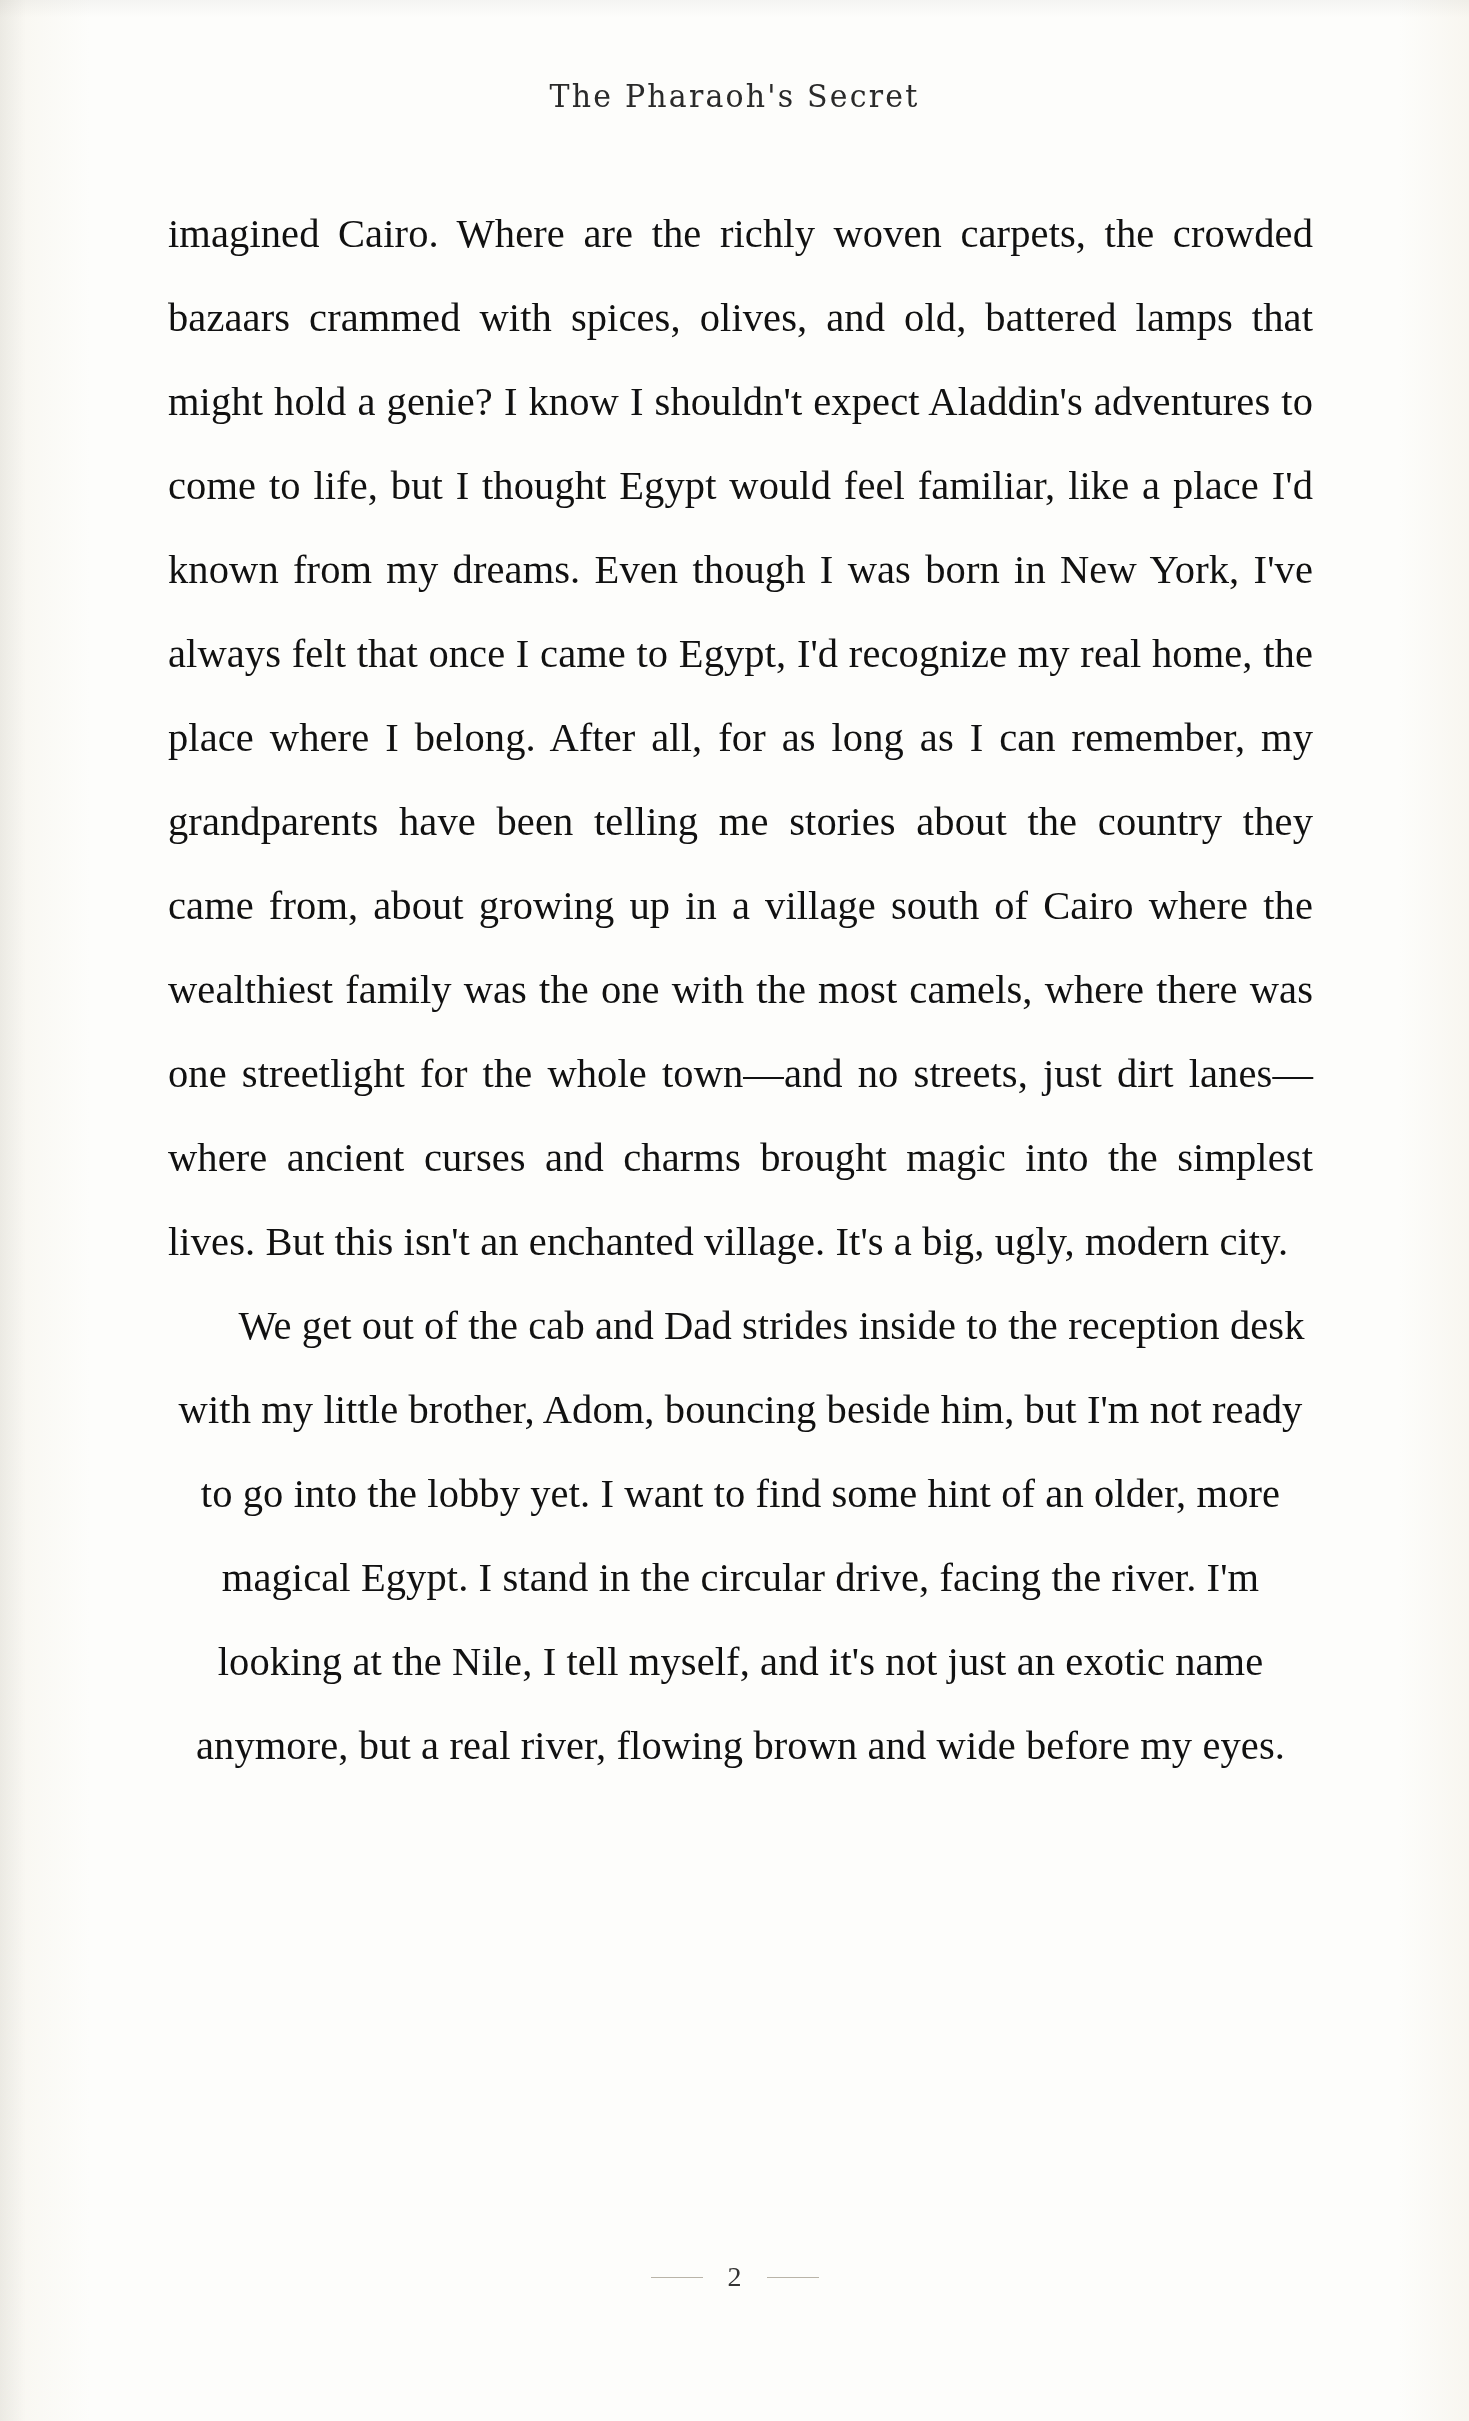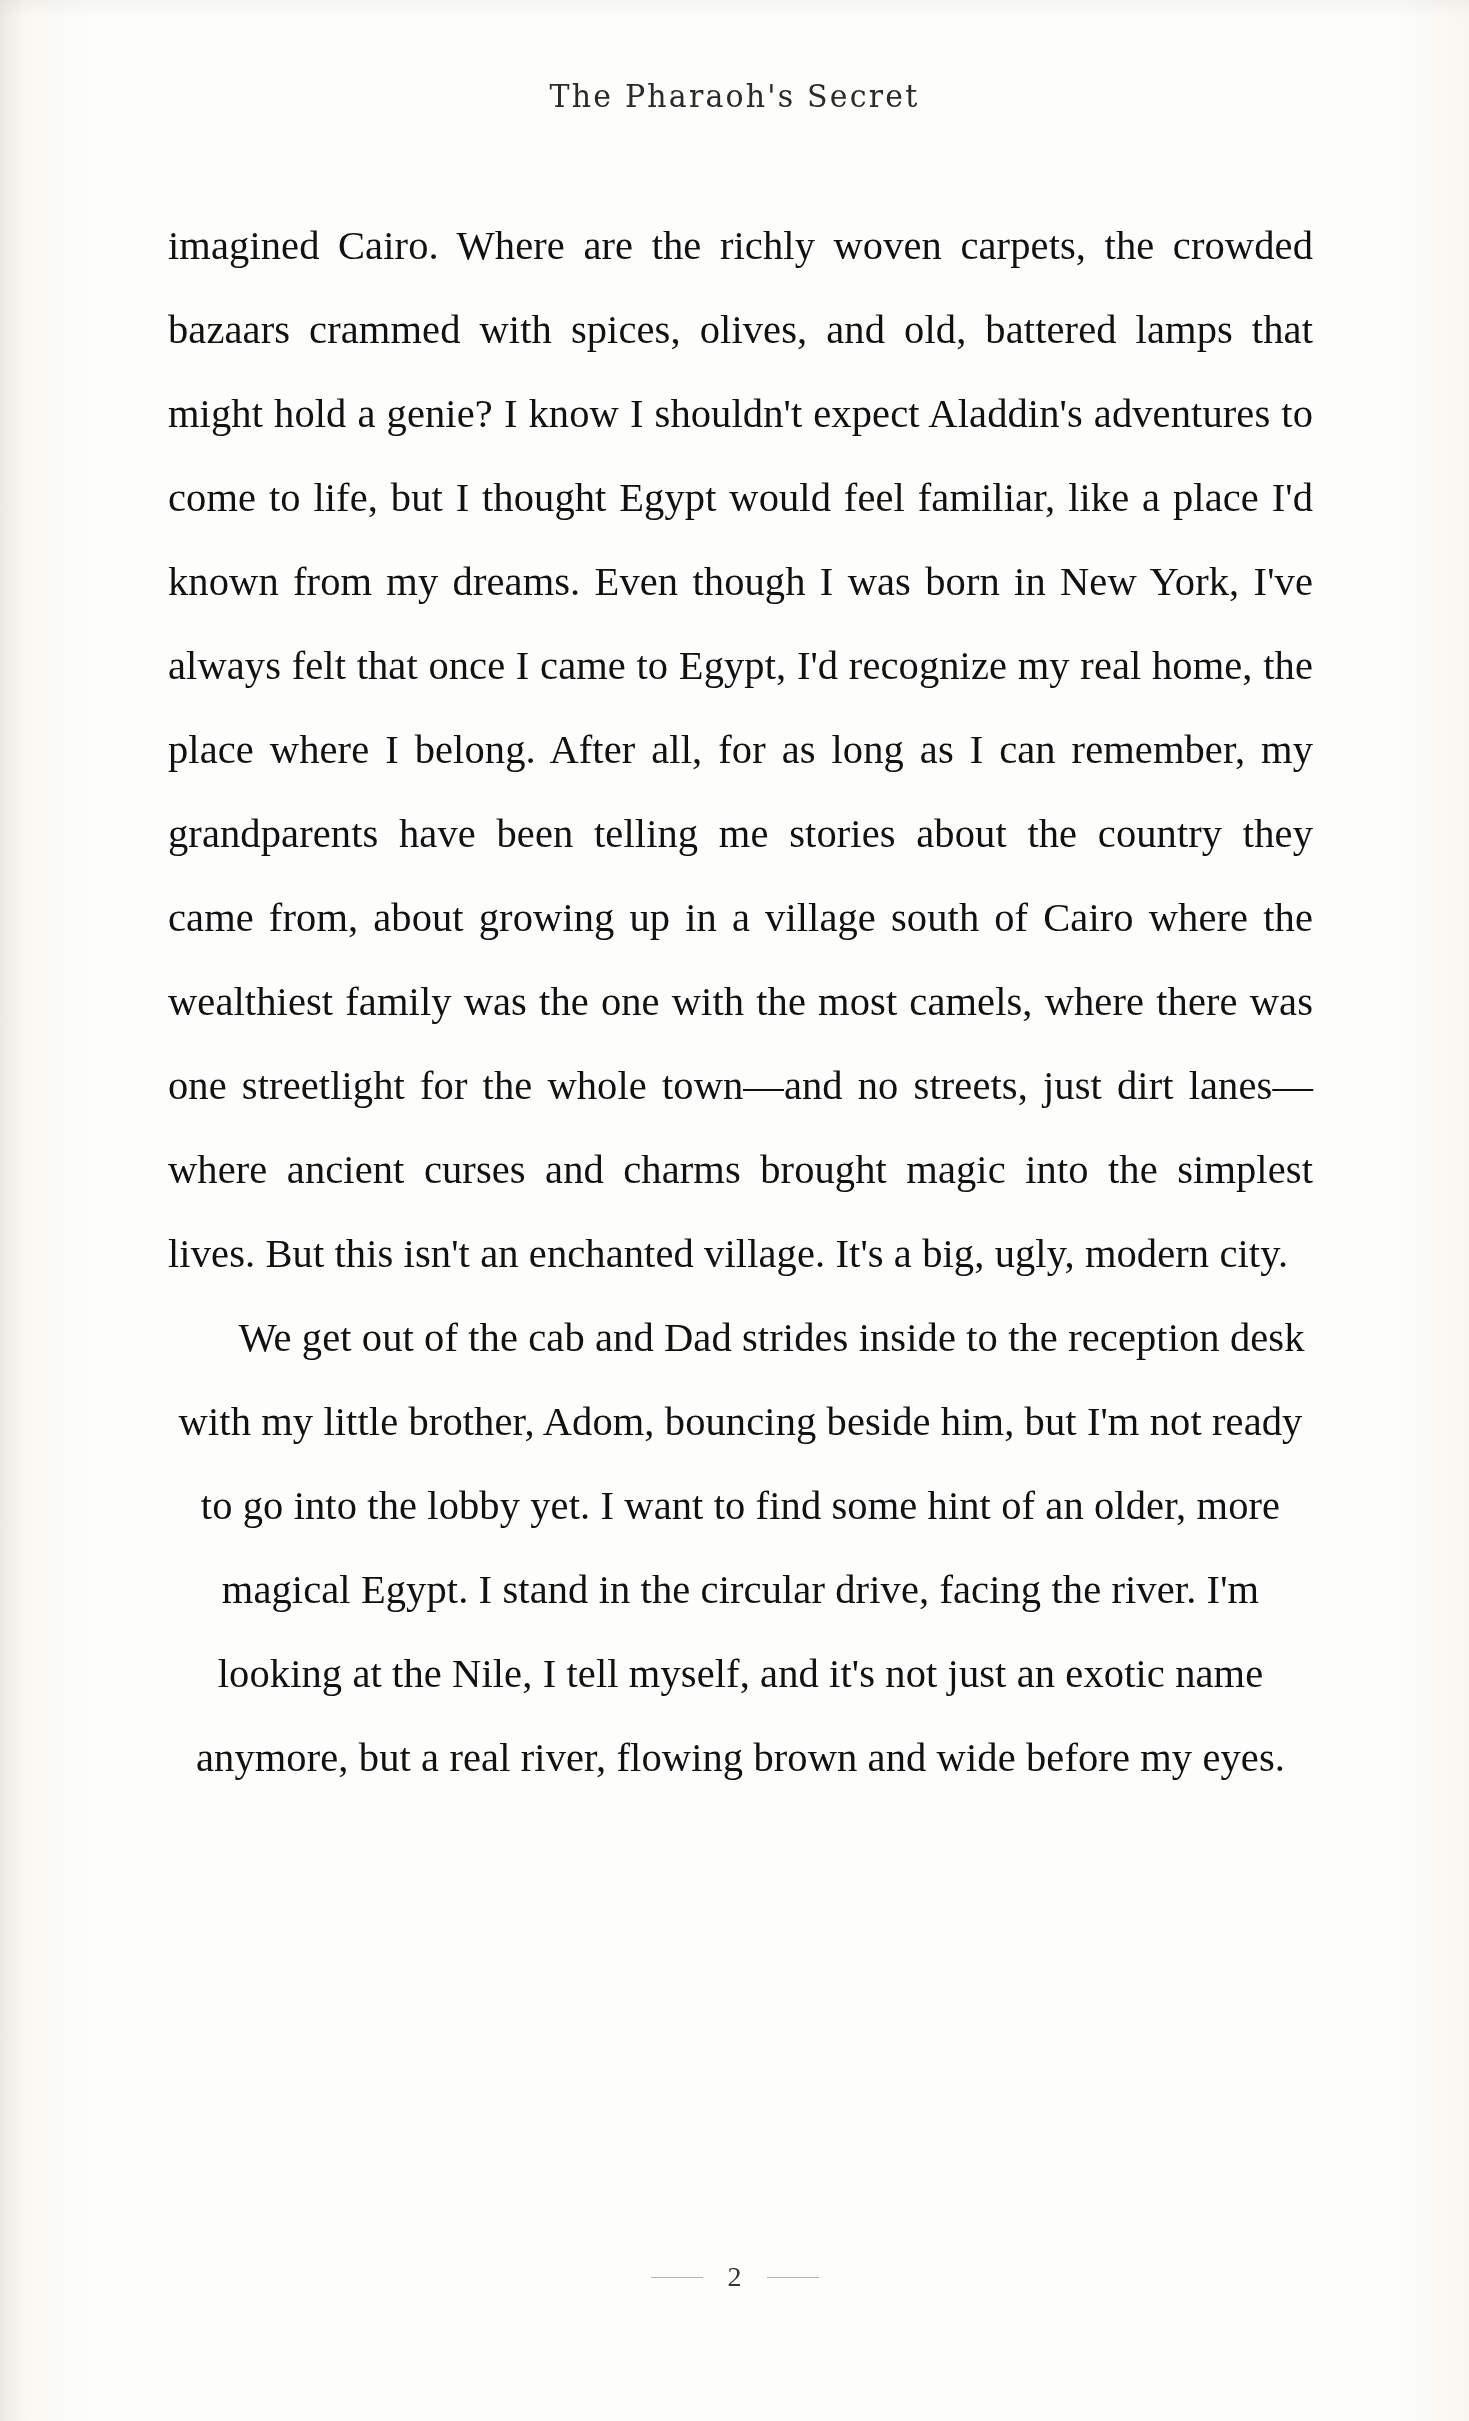--- a/index.html
+++ b/index.html
@@ -31,21 +31,21 @@
     text-align: center;
     font-family: "DejaVu Serif", serif;
     font-size: 30px;
     letter-spacing: 2.2px;
     color: #2a2a2a;
     font-weight: 400;
     transform: scaleY(1.06);
   }
   .textblock {
     position: absolute;
-    top: 204px;
+    top: 192px;
     left: 168px;
     width: 1145px;
   }
   p {
     margin: 0;
     font-size: 40.5px;
     line-height: 84px;
     text-align: justify;
     text-justify: inter-word;
     color: #111;

